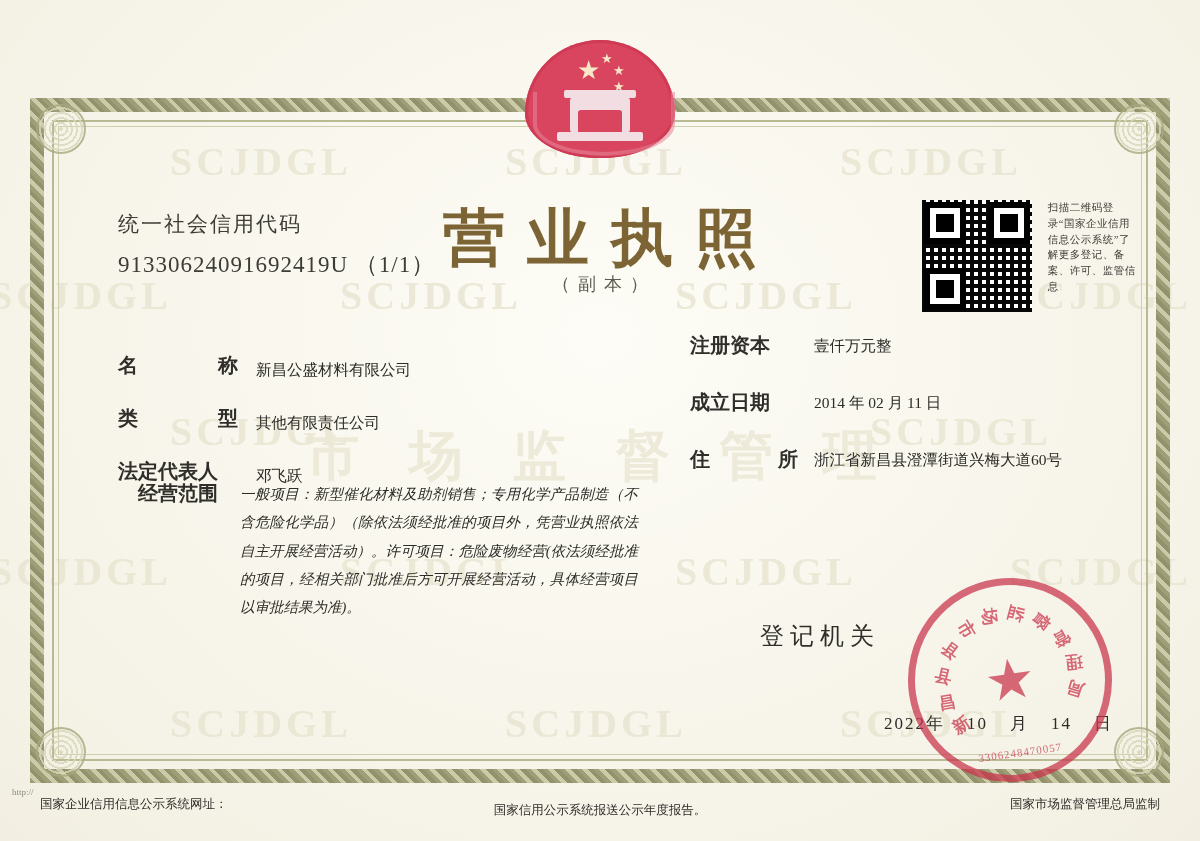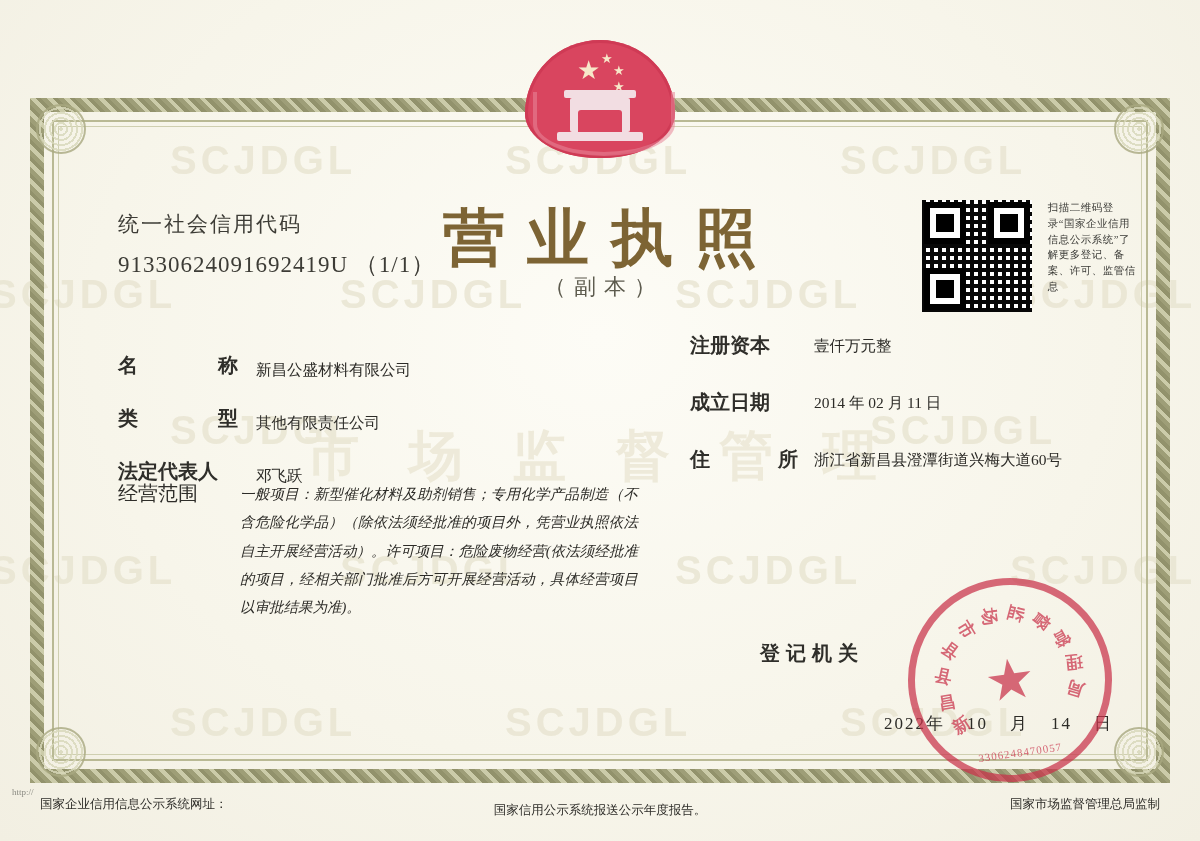--- a/index.html
+++ b/index.html
@@ -46,21 +46,21 @@
   .rosette.tl{left:36px;top:104px;}
   .rosette.tr{right:36px;top:104px;}
   .rosette.bl{left:36px;bottom:64px;}
   .rosette.br{right:36px;bottom:64px;}
 
   
   .wm-layer{position:absolute;inset:0;pointer-events:none;overflow:hidden;}
   .wm{
     position:absolute;
     color:#e7e3cf;
-    font-family:Liberation Sans, sans-serif;
+    font-family:Liberation Serif, serif;
     font-weight:bold;
     letter-spacing:4px;
     font-size:40px;
     opacity:.75;
     white-space:nowrap;
   }
   .wm-big{
     position:absolute;
     left:50%;top:420px;transform:translateX(-50%);
     color:#ece8d6;
@@ -114,21 +114,21 @@
   .title{
     position:absolute;left:0;right:0;top:196px;
     text-align:center;
     font-size:62px;letter-spacing:22px;font-weight:bold;
     color:#7d6434;
     font-family:Liberation Mono, monospace;
     text-indent:22px;
   }
   .subtitle{
     position:absolute;left:0;right:0;top:272px;
-    text-align:center;font-size:22px;letter-spacing:8px;color:#5d5b4e;
+    text-align:center;font-size:18px;letter-spacing:8px;color:#5d5b4e;
     text-indent:8px;
   }
   
   .code-block{position:absolute;left:118px;top:210px;color:#3d3c36;}
   .code-label{font-size:21px;letter-spacing:2px;}
   .code-value{font-size:23px;margin-top:11px;font-family:"Liberation Serif",serif;letter-spacing:1px;}
 
   
   .qr-wrap{position:absolute;right:62px;top:200px;width:216px;display:flex;gap:16px;}
   .qr{
@@ -166,29 +166,29 @@
   }
   .fields-right{position:absolute;left:690px;top:332px;width:430px;}
   .row-r{display:flex;margin-bottom:30px;}
   .row-r .lbl{
     width:108px;font-size:20px;color:#2f2e2a;font-weight:bold;
     display:flex;justify-content:space-between;
   }
   .row-r .val{font-size:15.5px;color:#2c2b27;margin-left:16px;padding-top:4px;}
 
   .scope{position:absolute;left:118px;top:480px;width:520px;display:flex;}
-  .scope .lbl{width:120px;font-size:20px;font-weight:normal;color:#2f2e2a;display:flex;justify-content:flex-start;}
+  .scope .lbl{width:120px;font-size:20px;font-weight:bold;color:#2f2e2a;display:flex;justify-content:center;}
   .scope .val{
     margin-left:2px;font-size:14.5px;line-height:1.95;color:#2c2b27;
     text-align:justify;flex:1;font-style:italic;
   }
 
   
   .registrar{
-    position:absolute;left:760px;top:640px;font-size:20px;font-weight:bold;
+    position:absolute;left:760px;top:620px;font-size:24px;font-weight:normal;
     letter-spacing:6px;color:#2f2e2a;
   }
   .issue-date{
     position:absolute;left:884px;top:712px;font-size:17px;color:#2c2b27;
     letter-spacing:2px;
   }
   .issue-date em{font-style:normal;padding:0 22px;}
 
   
   .seal{

